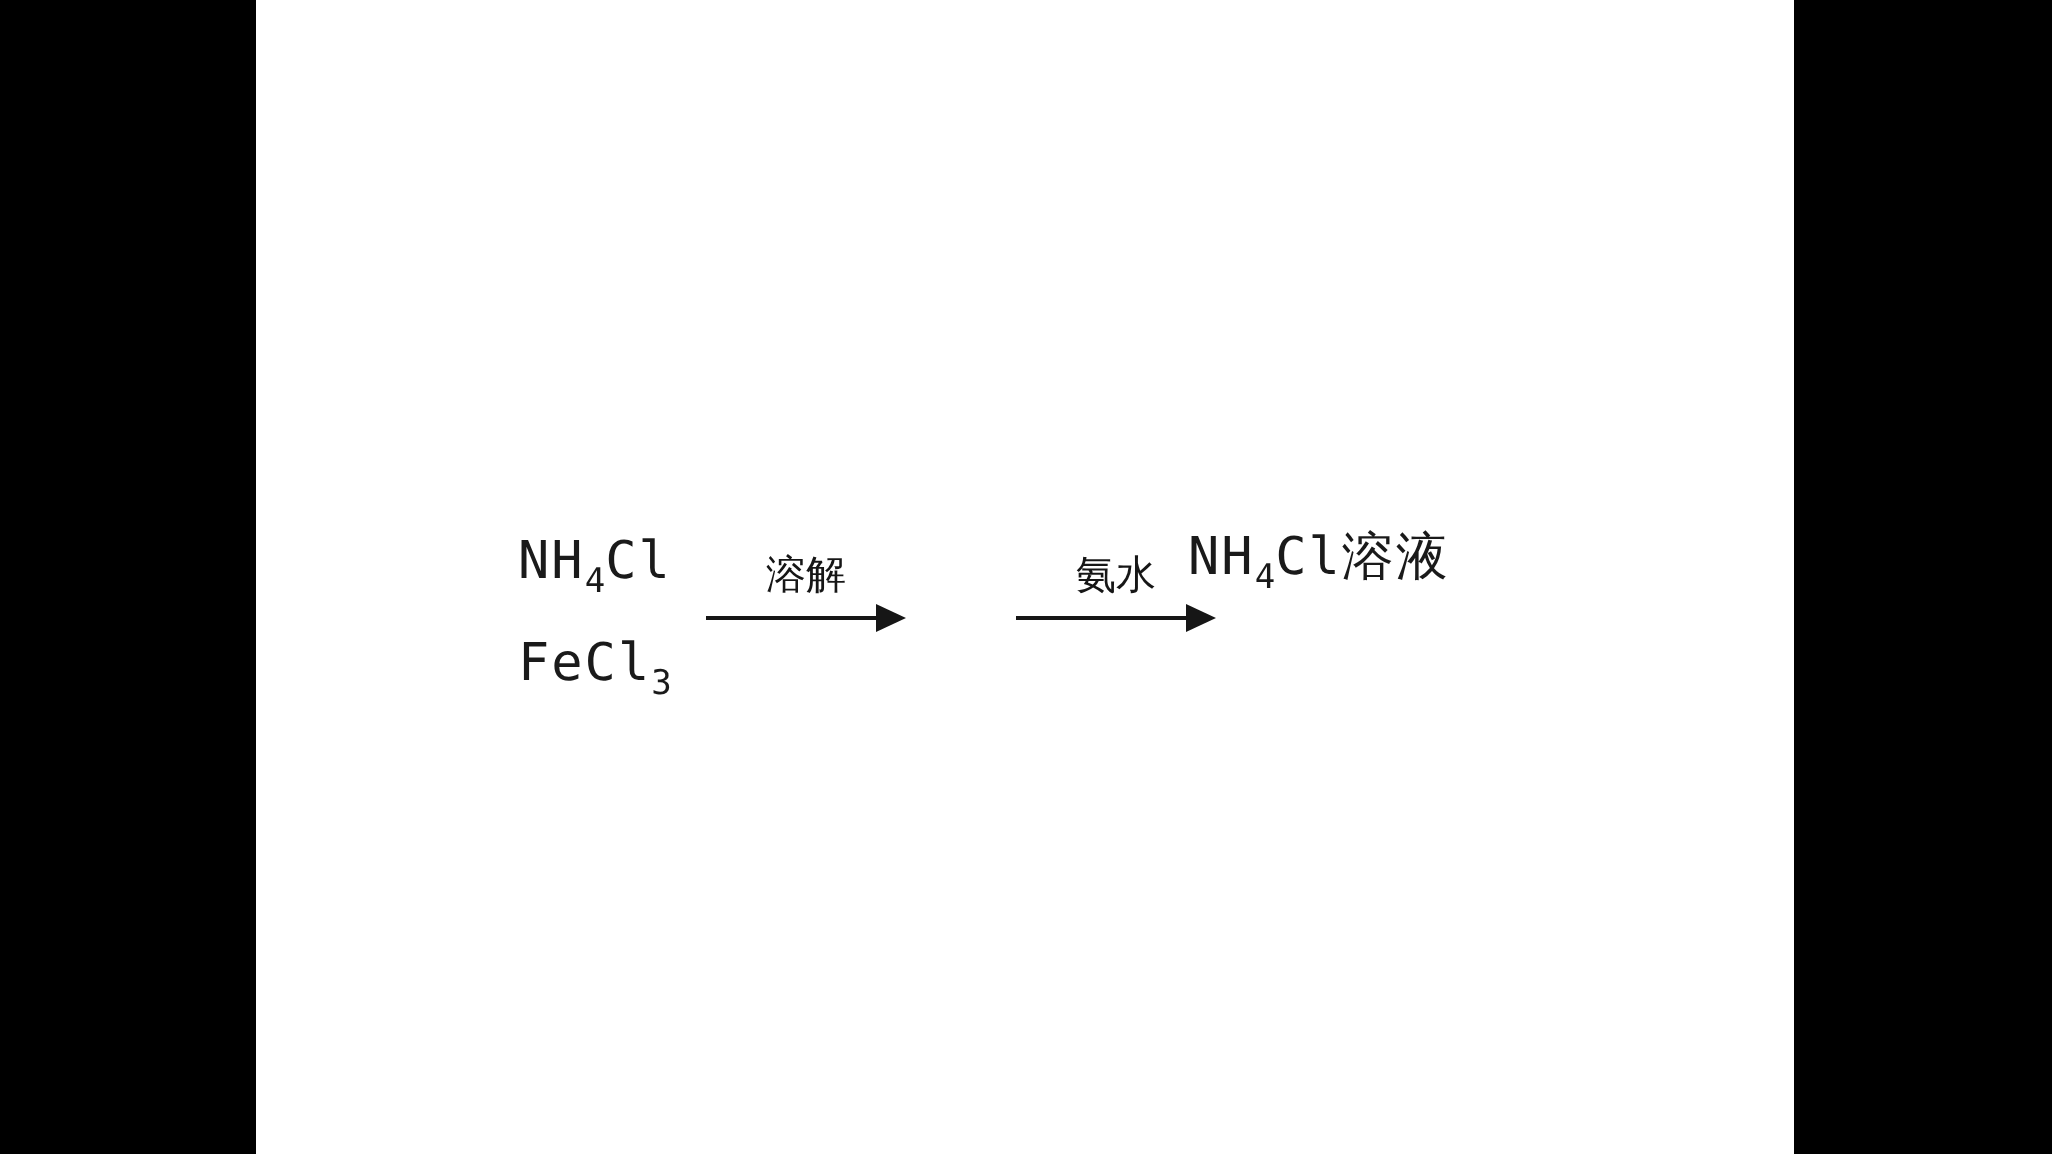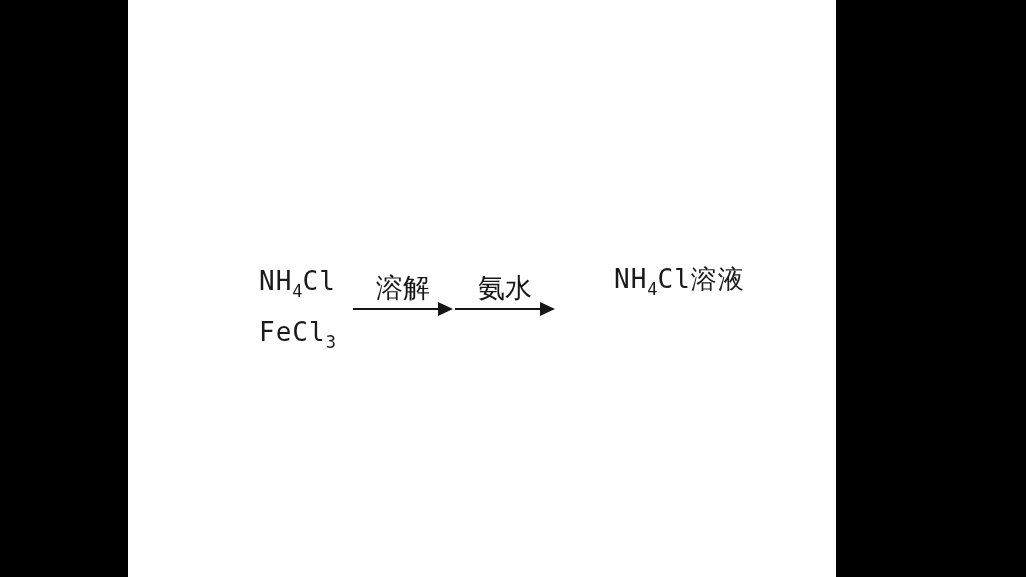--- a/index.html
+++ b/index.html
@@ -2,21 +2,21 @@
 <html><head>
 <meta charset="utf-8">
 <style>
   html, body {
     margin: 0;
     padding: 0;
     background: #000;
   }
   .screen {
     position: relative;
-    width: 836px;
+    width: 1026px;
     height: 577px;
     background: #ffffff;
     overflow: hidden;
     font-family: "DejaVu Sans Mono", "Liberation Mono", monospace;
     color: #1a1a1a;
   }
   .letterbox {
     position: absolute;
     top: 0;
     height: 100%;
@@ -25,47 +25,47 @@
   .letterbox.left  { left: 0;     width: 128px; }
   .letterbox.right { left: 897px; width: 129px; }
 
   .chem-block {
     position: absolute;
     display: flex;
     flex-direction: column;
     row-gap: 21px;
   }
   .chem-block.reactants { left: 259px; top: 266px; }
-  .chem-block.products  { left: 614px; top: 264px; }
+  .chem-block.products  { left: 594px; top: 264px; }
 
   .chem-line {
     font-size: 26px;
     line-height: 30px;
     letter-spacing: 1px;
     white-space: pre;
   }
   .chem-line sub {
     font-size: 17px;
     line-height: 0;
     vertical-align: -7px;
     letter-spacing: 0;
   }
 
   .arrow-group {
     position: absolute;
     top: 274px;
     width: 100px;
   }
   .arrow-group.step-1 { left: 353px; }
-  .arrow-group.step-2 { left: 455px; }
+  .arrow-group.step-2 { left: 508px; }
 
   .arrow-label {
     display: block;
     text-align: center;
-    font-size: 27px;
+    font-size: 20px;
     line-height: 29px;
     font-family: Liberation Serif, serif;
     color: #161616;
   }
   .arrow-shaft {
     position: absolute;
     left: 0;
     top: 34px;
     width: 85px;
     height: 2px;

